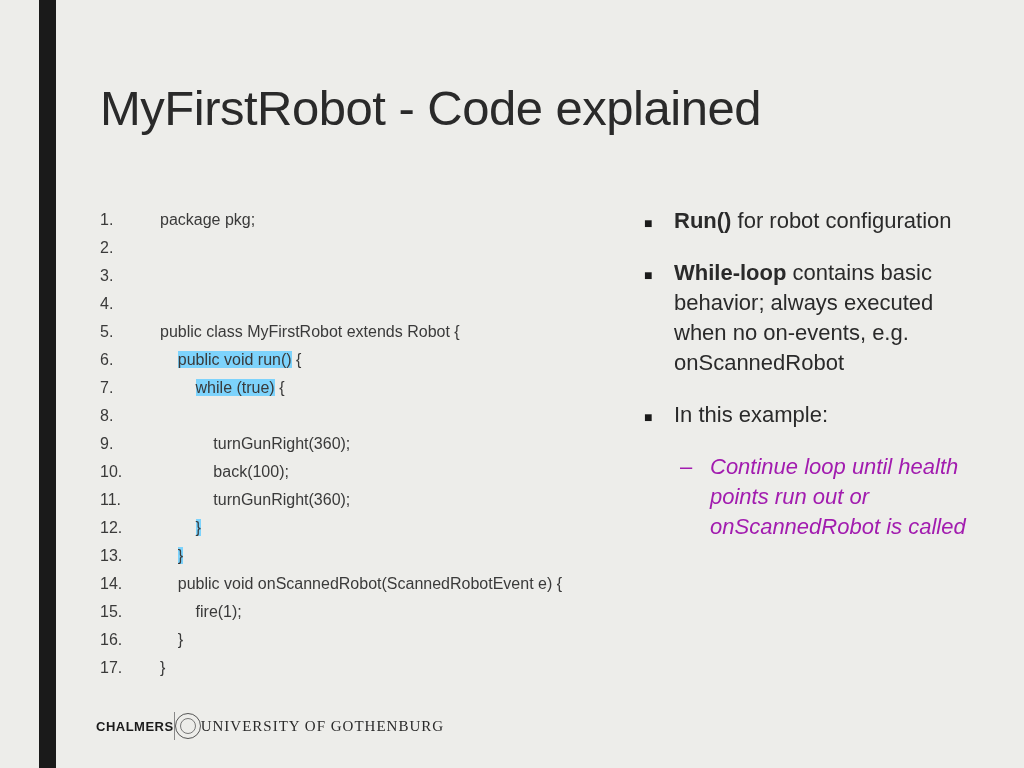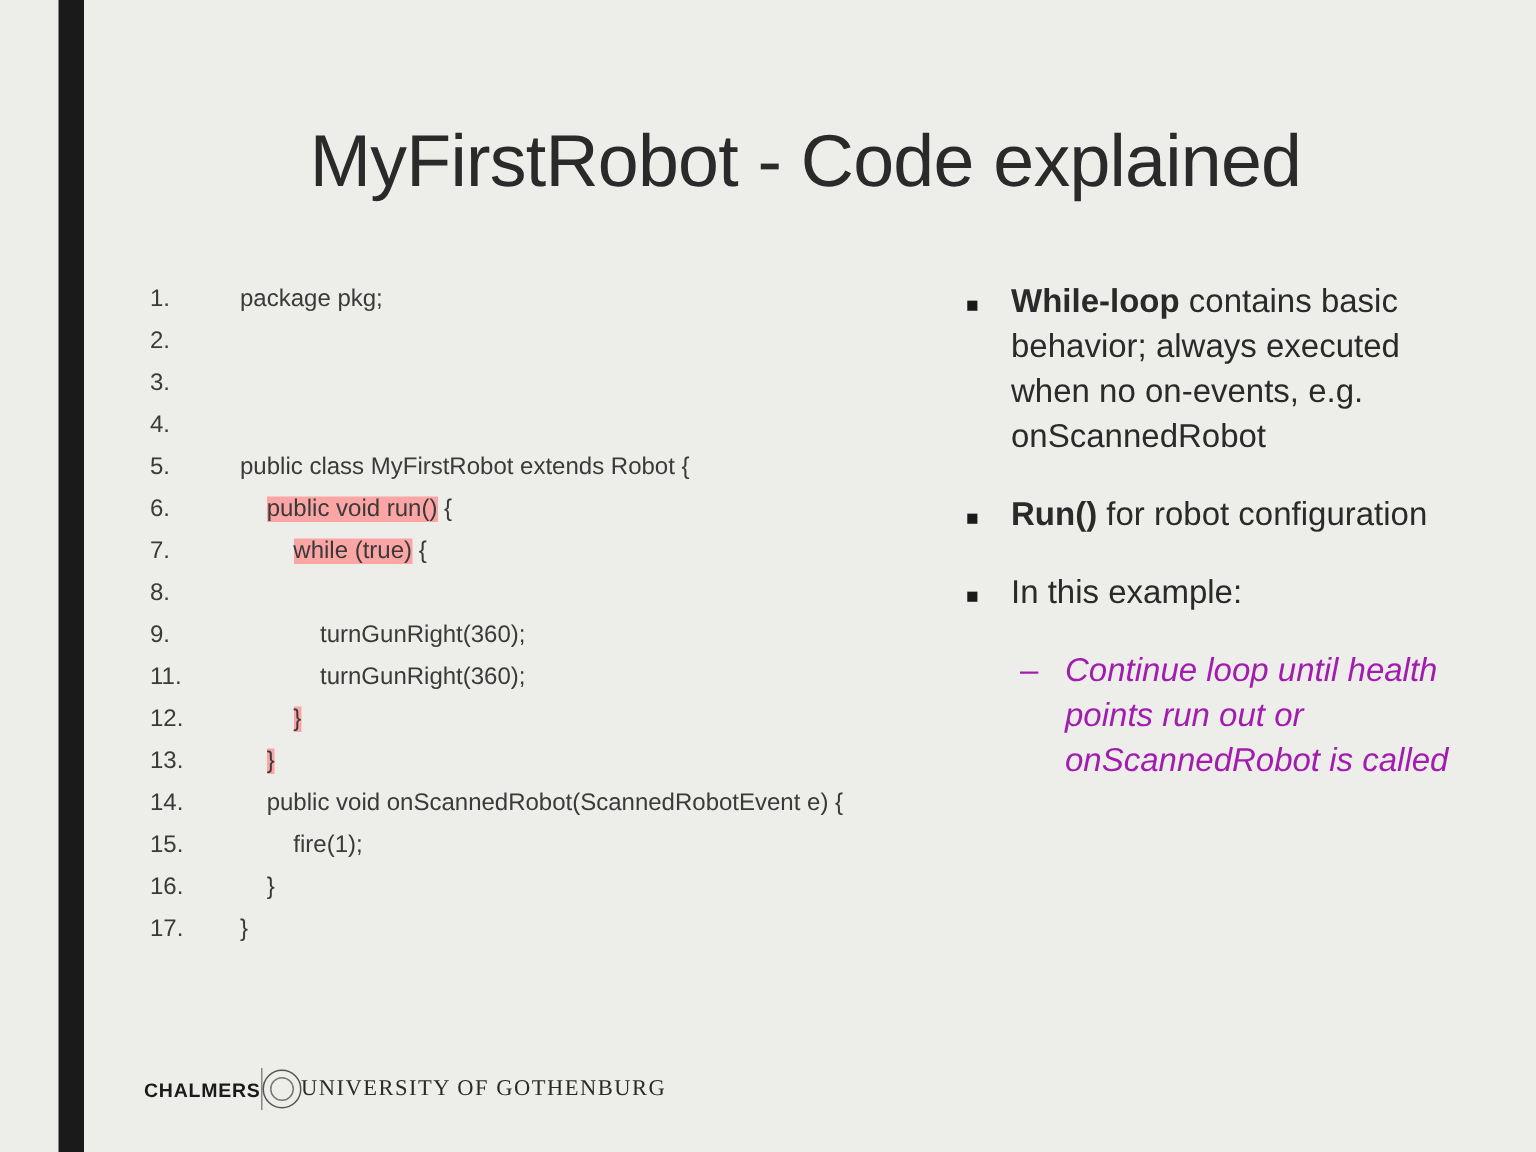--- a/index.html
+++ b/index.html
@@ -23,44 +23,43 @@
   .content {
     position: absolute;
     left: 100px;
     top: 80px;
     right: 50px;
   }
   .title {
     font-size: 49px;
     font-weight: 400;
     letter-spacing: -0.5px;
-    margin-bottom: 50px;
-    color: #2a2a2a;
-    text-align: center;
+    margin-bottom: 70px;
+    color: #2a2a2a;
   }
   .columns {
     display: flex;
     gap: 60px;
   }
   .code-col { flex: 0 0 480px; }
   .bullets-col { flex: 1; }
   .code-line {
     display: flex;
     align-items: baseline;
     font-size: 16px;
     line-height: 28px;
     color: #3a3a3a;
   }
   .ln {
     width: 60px;
     text-align: left;
     padding-right: 10px;
   }
   .code-text { white-space: pre; }
-  .hl { background: #fca5a5; }
+  .hl { background: #7dd3fc; }
   .bullets-col ul { list-style: none; }
   .bullets-col li.main {
     position: relative;
     padding-left: 34px;
     font-size: 22px;
     line-height: 30px;
     margin-bottom: 22px;
     color: #2a2a2a;
   }
   .bullets-col li.main::before {
@@ -168,20 +167,24 @@
           <span class="code-text">        <span class="hl">while (true)</span> {</span>
         </div>
         <div class="code-line">
           <span class="ln">8.</span>
         </div>
         <div class="code-line">
           <span class="ln">9.</span>
           <span class="code-text">            turnGunRight(360);</span>
         </div>
         <div class="code-line">
+          <span class="ln">10.</span>
+          <span class="code-text">            back(100);</span>
+        </div>
+        <div class="code-line">
           <span class="ln">11.</span>
           <span class="code-text">            turnGunRight(360);</span>
         </div>
         <div class="code-line">
           <span class="ln">12.</span>
           <span class="code-text">        <span class="hl">}</span></span>
         </div>
         <div class="code-line">
           <span class="ln">13.</span>
           <span class="code-text">    <span class="hl">}</span></span>
@@ -198,22 +201,22 @@
           <span class="ln">16.</span>
           <span class="code-text">    }</span>
         </div>
         <div class="code-line">
           <span class="ln">17.</span>
           <span class="code-text">}</span>
         </div>
       </div>
     <div class="bullets-col">
       <ul>
+          <li class="main"><span class="bold">Run()</span> for robot configuration</li>
           <li class="main"><span class="bold">While-loop</span> contains basic behavior; always executed when no on-events, e.g. onScannedRobot</li>
-          <li class="main"><span class="bold">Run()</span> for robot configuration</li>
           <li class="main">In this example:</li>
           <li class="sub">Continue loop until health points run out or onScannedRobot is called</li>
         </ul>
     </div>
   </div>
 </div>
 
 <div class="footer">
   <span class="chalmers">CHALMERS</span>
   <div class="divider"></div>

